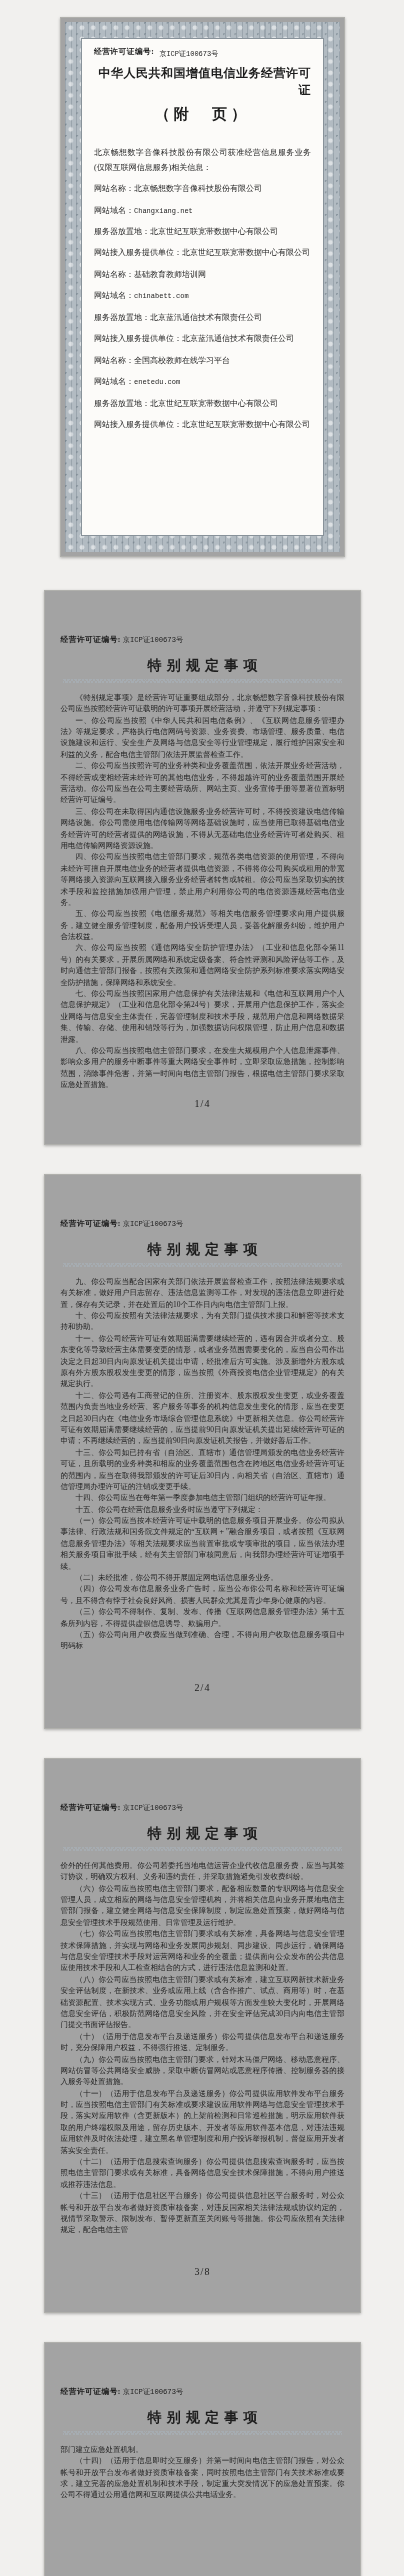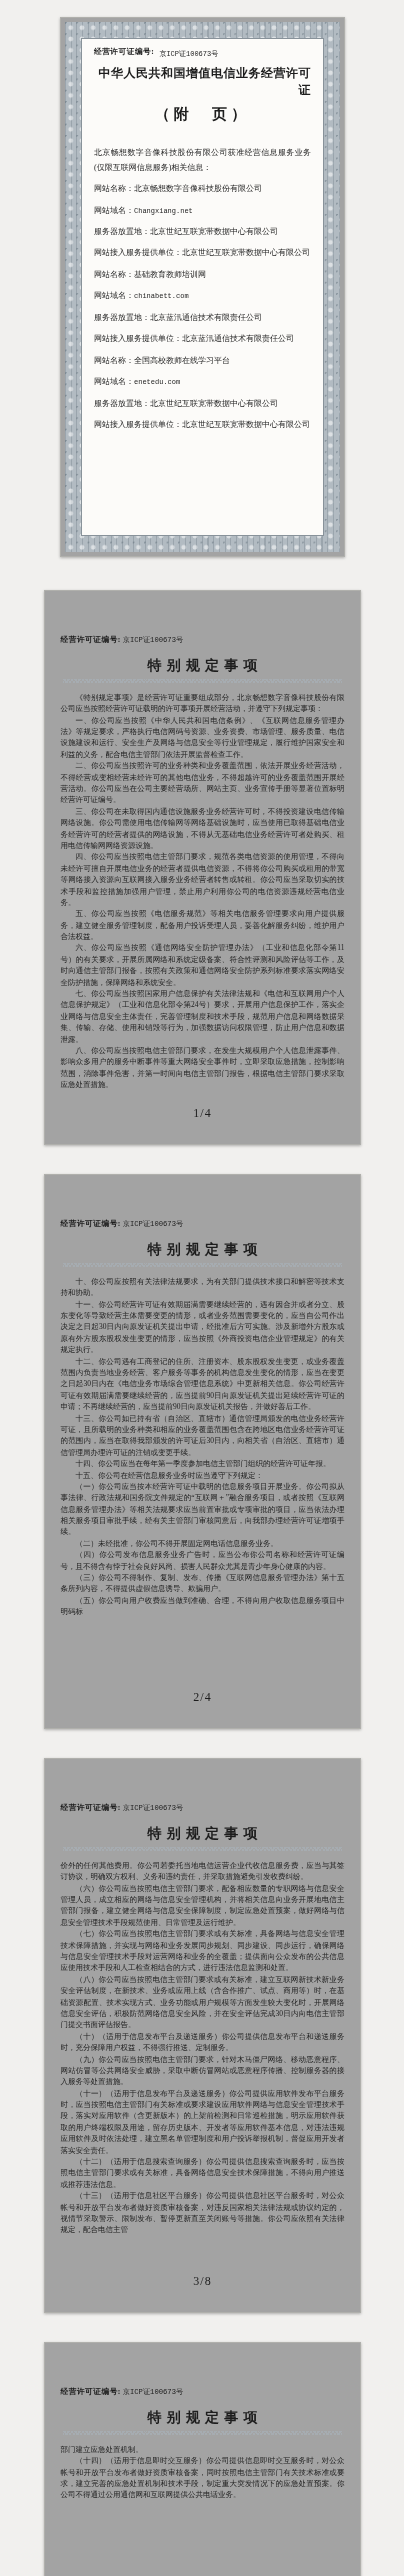--- a/index.html
+++ b/index.html
@@ -46,21 +46,21 @@
   .phead .num{font-size:7.2px;}
   .ptitle{text-align:center;font-size:14px;font-weight:bold;letter-spacing:5.2px;text-indent:5.2px;margin:12.4px 0 4.1px;}
   .wavy{
     height:3.1px;margin:0 2.1px 9.3px;
     background:
       repeating-linear-gradient(45deg,#a6acb1 0 1px,transparent 1px 2.6px),
       repeating-linear-gradient(-45deg,#a6acb1 0 1px,transparent 1px 2.6px);
   }
   .pbody p{margin:0;font-size:7.5px;line-height:1.52;text-align:justify;text-indent:2em;}
   .pbody p.cont{text-indent:0;}
-  .pagenum{position:absolute;bottom:23px;left:0;right:0;text-align:center;font-size:12px;letter-spacing:1px;}
+  .pagenum{position:absolute;bottom:35px;left:0;right:0;text-align:center;font-size:10px;letter-spacing:1px;}
 </style>
 </head>
 <body>
 
 <div class="page" id="cover">
   <div class="cert-frame">
     <div class="cert-inner">
       <div class="cover-head">
         <span class="lbl">经营许可证编号:</span>
         <span class="num">京ICP证100673号</span>
@@ -111,20 +111,21 @@
 </div>
 
 <div class="page prov" id="prov2">
   <div class="phead">
     <span class="lbl">经营许可证编号:</span>
     <span class="num">京ICP证100673号</span>
   </div>
   <div class="ptitle">特别规定事项</div>
   <div class="wavy"></div>
   <div class="pbody">
+    <p>九、你公司应当配合国家有关部门依法开展监督检查工作，按照法律法规要求或有关标准，做好用户日志留存、违法信息监测等工作，对发现的违法信息立即进行处置，保存有关记录，并在处置后的10个工作日内向电信主管部门上报。</p>
     <p>十、你公司应按照有关法律法规要求，为有关部门提供技术接口和解密等技术支持和协助。</p>
     <p>十一、你公司经营许可证有效期届满需要继续经营的，遇有因合并或者分立、股东变化等导致经营主体需要变更的情形，或者业务范围需要变化的，应当自公司作出决定之日起30日内向原发证机关提出申请，经批准后方可实施。涉及新增外方股东或原有外方股东股权发生变更的情形，应当按照《外商投资电信企业管理规定》的有关规定执行。</p>
     <p>十二、你公司遇有工商登记的住所、注册资本、股东股权发生变更，或业务覆盖范围内负责当地业务经营、客户服务等事务的机构信息发生变化的情形，应当在变更之日起30日内在《电信业务市场综合管理信息系统》中更新相关信息。你公司经营许可证有效期届满需要继续经营的，应当提前90日向原发证机关提出延续经营许可证的申请；不再继续经营的，应当提前90日向原发证机关报告，并做好善后工作。</p>
     <p>十三、你公司如已持有省（自治区、直辖市）通信管理局颁发的电信业务经营许可证，且所载明的业务种类和相应的业务覆盖范围包含在跨地区电信业务经营许可证的范围内，应当在取得我部颁发的许可证后30日内，向相关省（自治区、直辖市）通信管理局办理许可证的注销或变更手续。</p>
     <p>十四、你公司应当在每年第一季度参加电信主管部门组织的经营许可证年报。</p>
     <p>十五、你公司在经营信息服务业务时应当遵守下列规定：</p>
     <p>（一）你公司应当按本经营许可证中载明的信息服务项目开展业务。你公司拟从事法律、行政法规和国务院文件规定的“互联网＋”融合服务项目，或者按照《互联网信息服务管理办法》等相关法规要求应当前置审批或专项审批的项目，应当依法办理相关服务项目审批手续，经有关主管部门审核同意后，向我部办理经营许可证增项手续。</p>
     <p>（二）未经批准，你公司不得开展固定网电话信息服务业务。</p>
     <p>（四）你公司发布信息服务业务广告时，应当公布你公司名称和经营许可证编号，且不得含有悖于社会良好风尚、损害人民群众尤其是青少年身心健康的内容。</p>
     <p>（三）你公司不得制作、复制、发布、传播《互联网信息服务管理办法》第十五条所列内容，不得提供虚假信息诱导、欺骗用户。</p>
@@ -156,17 +157,17 @@
 
 <div class="page prov" id="prov4">
   <div class="phead">
     <span class="lbl">经营许可证编号:</span>
     <span class="num">京ICP证100673号</span>
   </div>
   <div class="ptitle">特别规定事项</div>
   <div class="wavy"></div>
   <div class="pbody">
     <p class="cont">部门建立应急处置机制。</p>
-    <p>（十四）（适用于信息即时交互服务）你公司提供信息即时交互服务时，对公众帐号和开放平台发布者做好资质审核备案，同时按照电信主管部门有关技术标准或要求，建立完善的应急处置机制和技术手段，制定重大突发情况下的应急处置预案。你公司不得通过公用通信网和互联网提供公共电话业务。</p>
+    <p>（十四）（适用于信息即时交互服务）并第一时间向电信主管部门报告，对公众帐号和开放平台发布者做好资质审核备案，同时按照电信主管部门有关技术标准或要求，建立完善的应急处置机制和技术手段，制定重大突发情况下的应急处置预案。你公司不得通过公用通信网和互联网提供公共电话业务。</p>
   </div>
 
 </div>
 
 
 </body></html>

